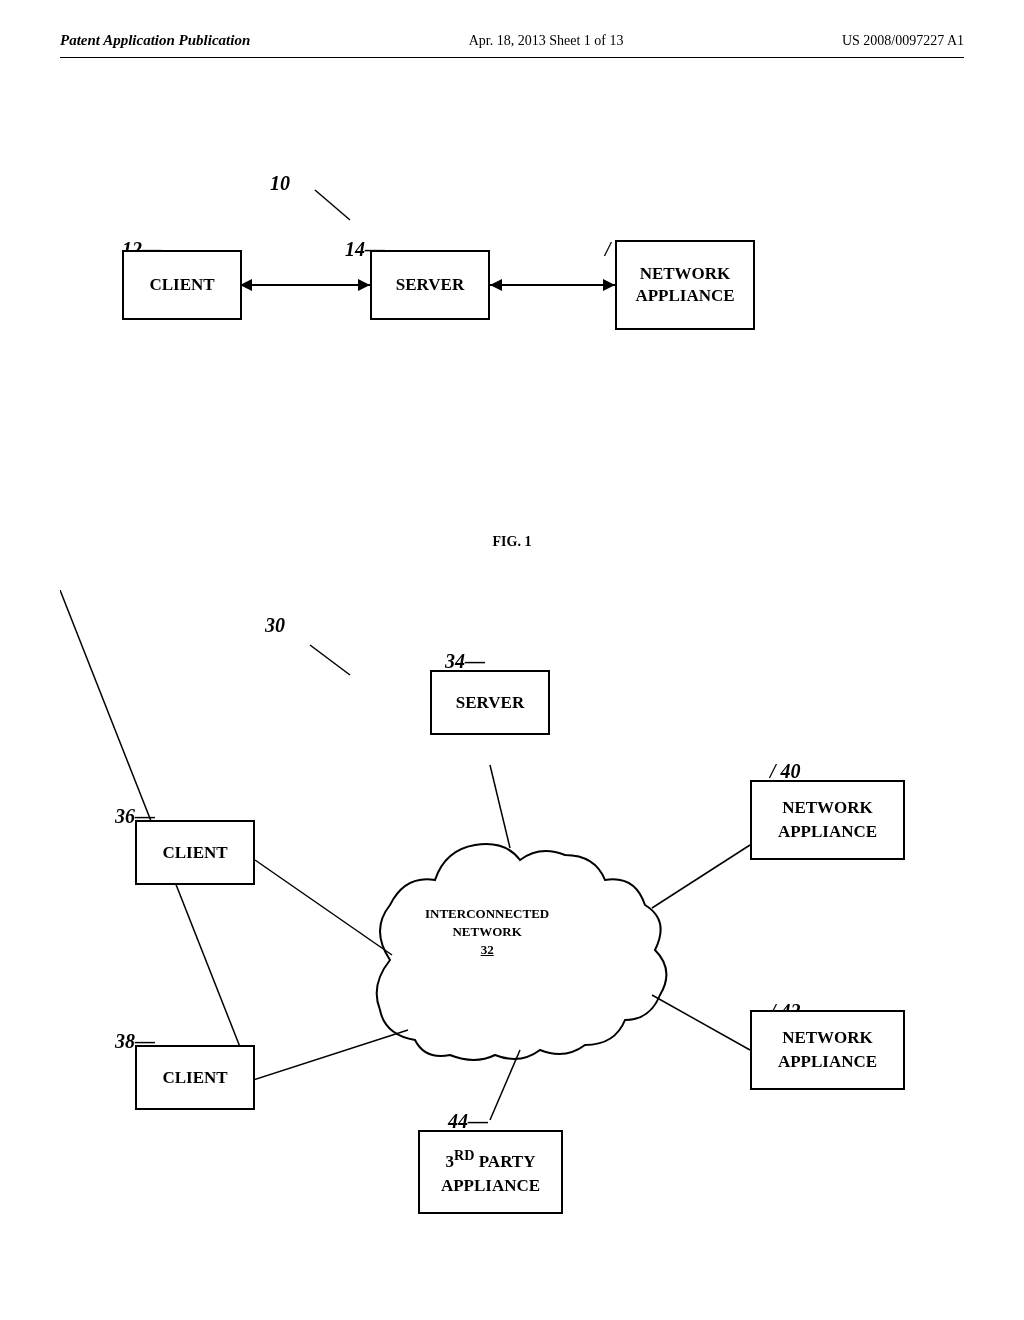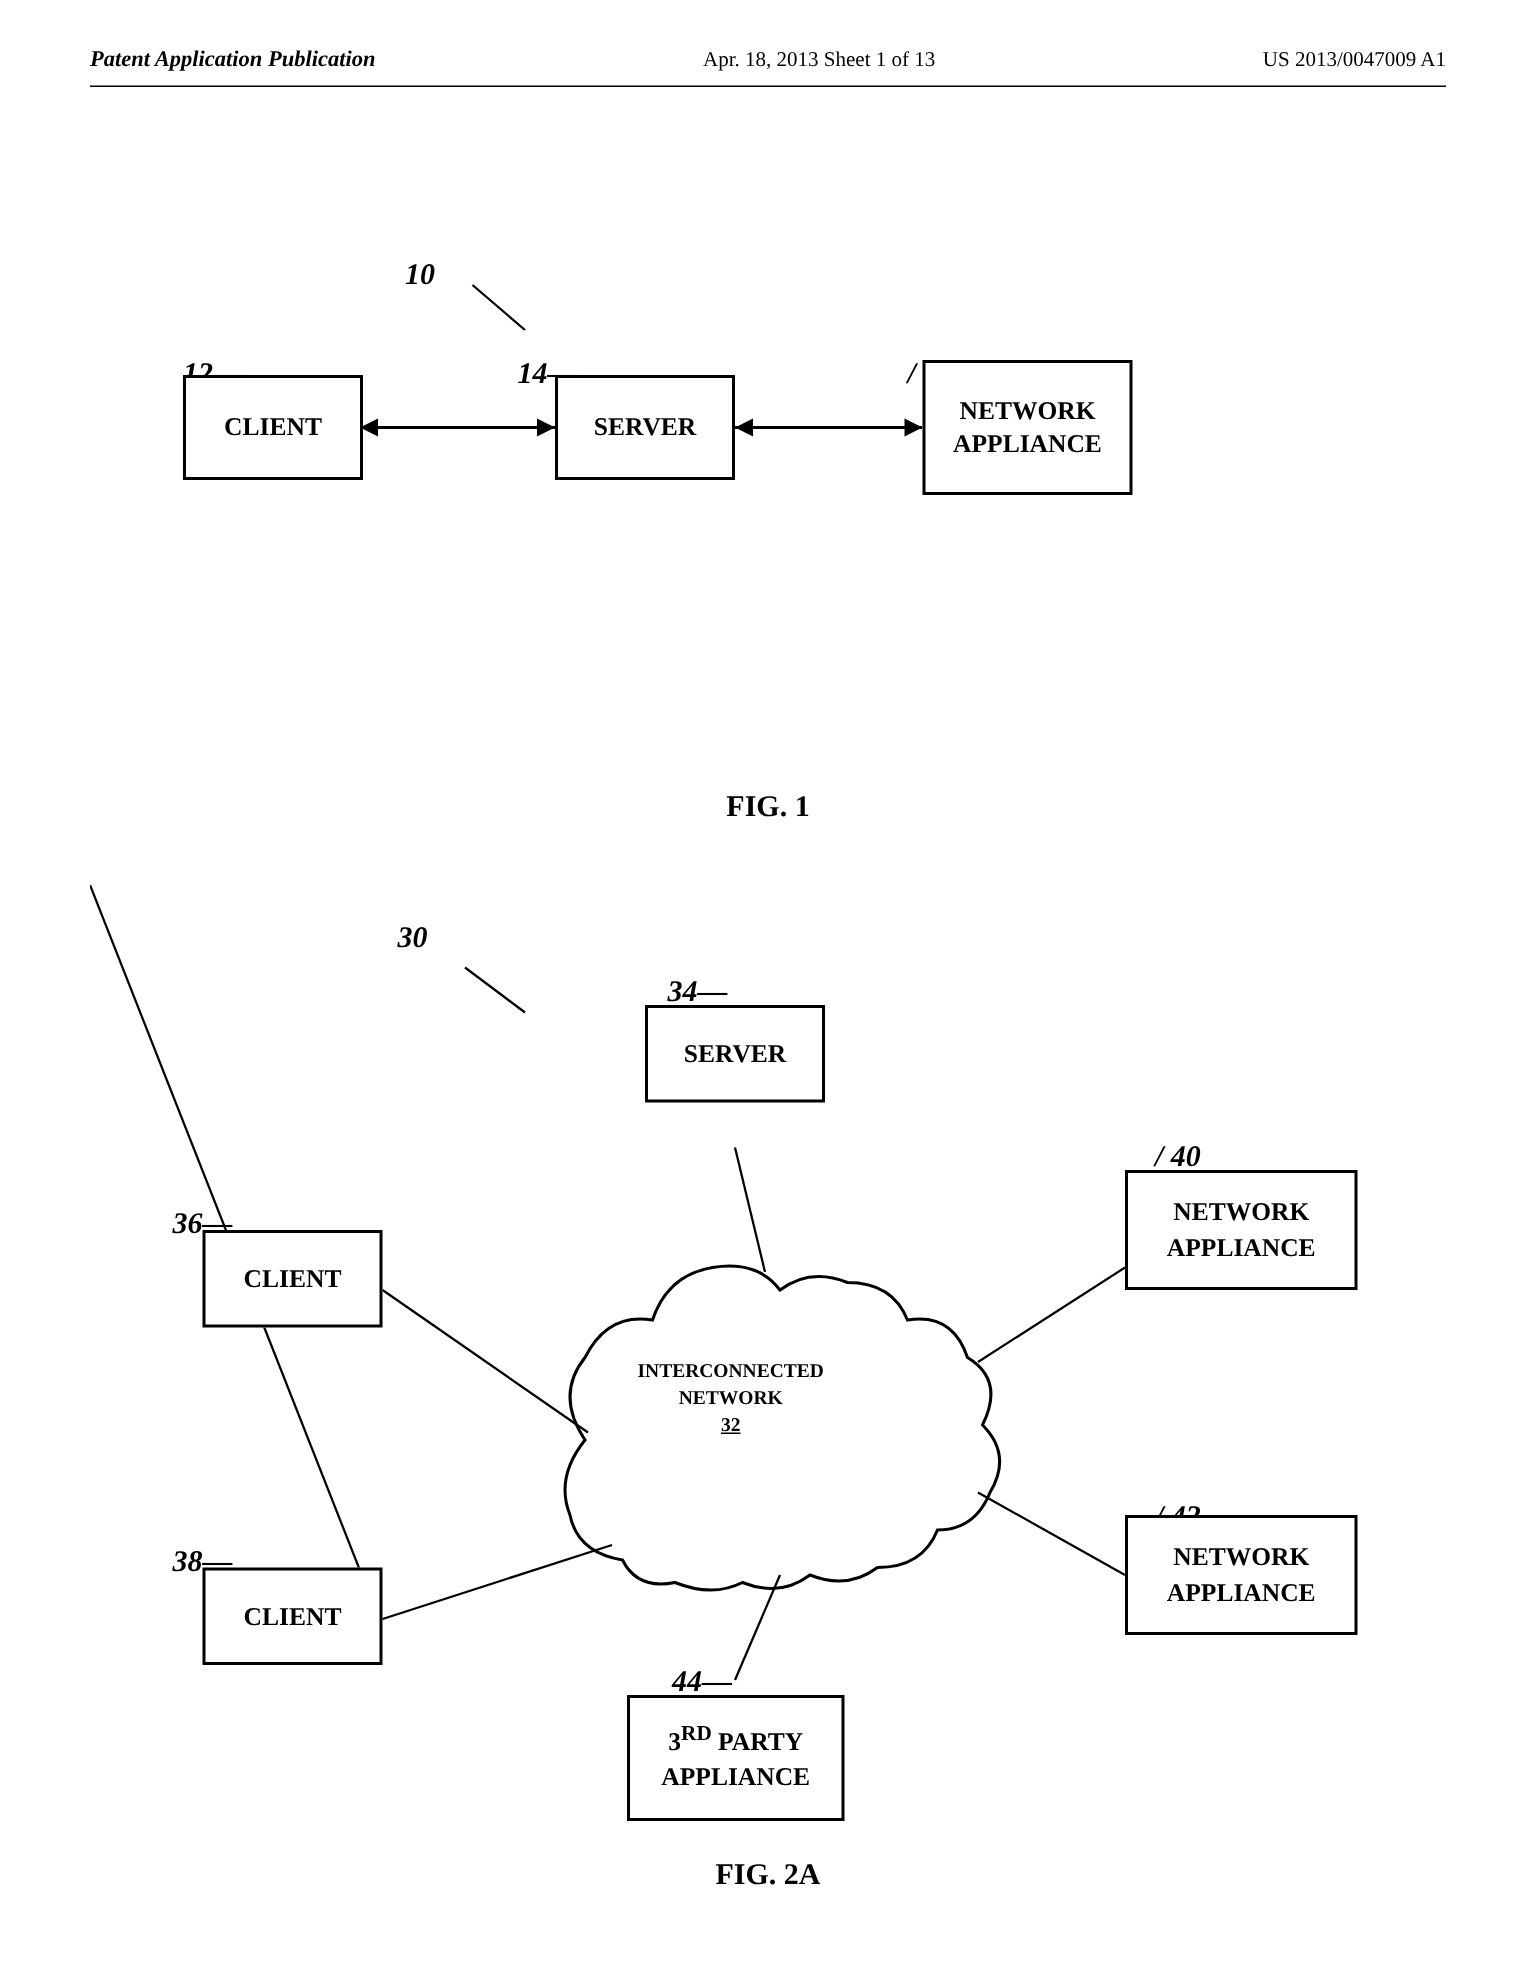--- a/index.html
+++ b/index.html
@@ -66,21 +66,21 @@
     .ref-label {
       position: absolute;
       font-size: 20px;
       font-style: italic;
       font-weight: bold;
     }
 
     
     .fig-caption {
       position: absolute;
-      font-size: 20px;
+      font-size: 14px;
       font-weight: bold;
       text-align: center;
     }
 
     
     .diagram-svg {
       position: absolute;
       top: 0; left: 0;
       width: 100%;
       height: 100%;
@@ -89,21 +89,21 @@
 
     
     .underline { text-decoration: underline; }
   </style>
 </head>
 <body>
 
 <div class="header">
   <span class="header-left">Patent Application Publication</span>
   <span class="header-center">Apr. 18, 2013  Sheet 1 of 13</span>
-  <span class="header-right">US 2013/0047009 A1</span>
+  <span class="header-right">US 2008/0097227 A1</span>
 </div>
 <div class="header-line"></div>
 
 <div class="fig1-section">
 
   <svg class="diagram-svg" viewBox="0 0 904 440" xmlns="http://www.w3.org/2000/svg">
 
     <line x1="180" y1="155" x2="310" y2="155" stroke="#000" stroke-width="2"></line>
 
     <polygon points="180,155 192,149 192,161" fill="#000"></polygon>
@@ -240,14 +240,13 @@
   <div style="position:absolute; left: 365px; top: 315px; text-align: center; font-size: 13px; font-weight: bold; line-height: 1.4; pointer-events: none;">
     <div>INTERCONNECTED</div>
     <div>NETWORK</div>
     <div><span class="underline">32</span></div>
   </div>
 
   <div class="diagram-box" style="left: 358px; top: 540px; width: 145px; height: 84px;">
     <span style="text-align:center; line-height:1.4">3<sup>RD</sup> PARTY<br>APPLIANCE</span>
   </div>
 
-  <div class="fig-caption" style="bottom: 8px; left: 0; right: 0;">FIG. 2A</div>
 </div>
 
 </body></html>

